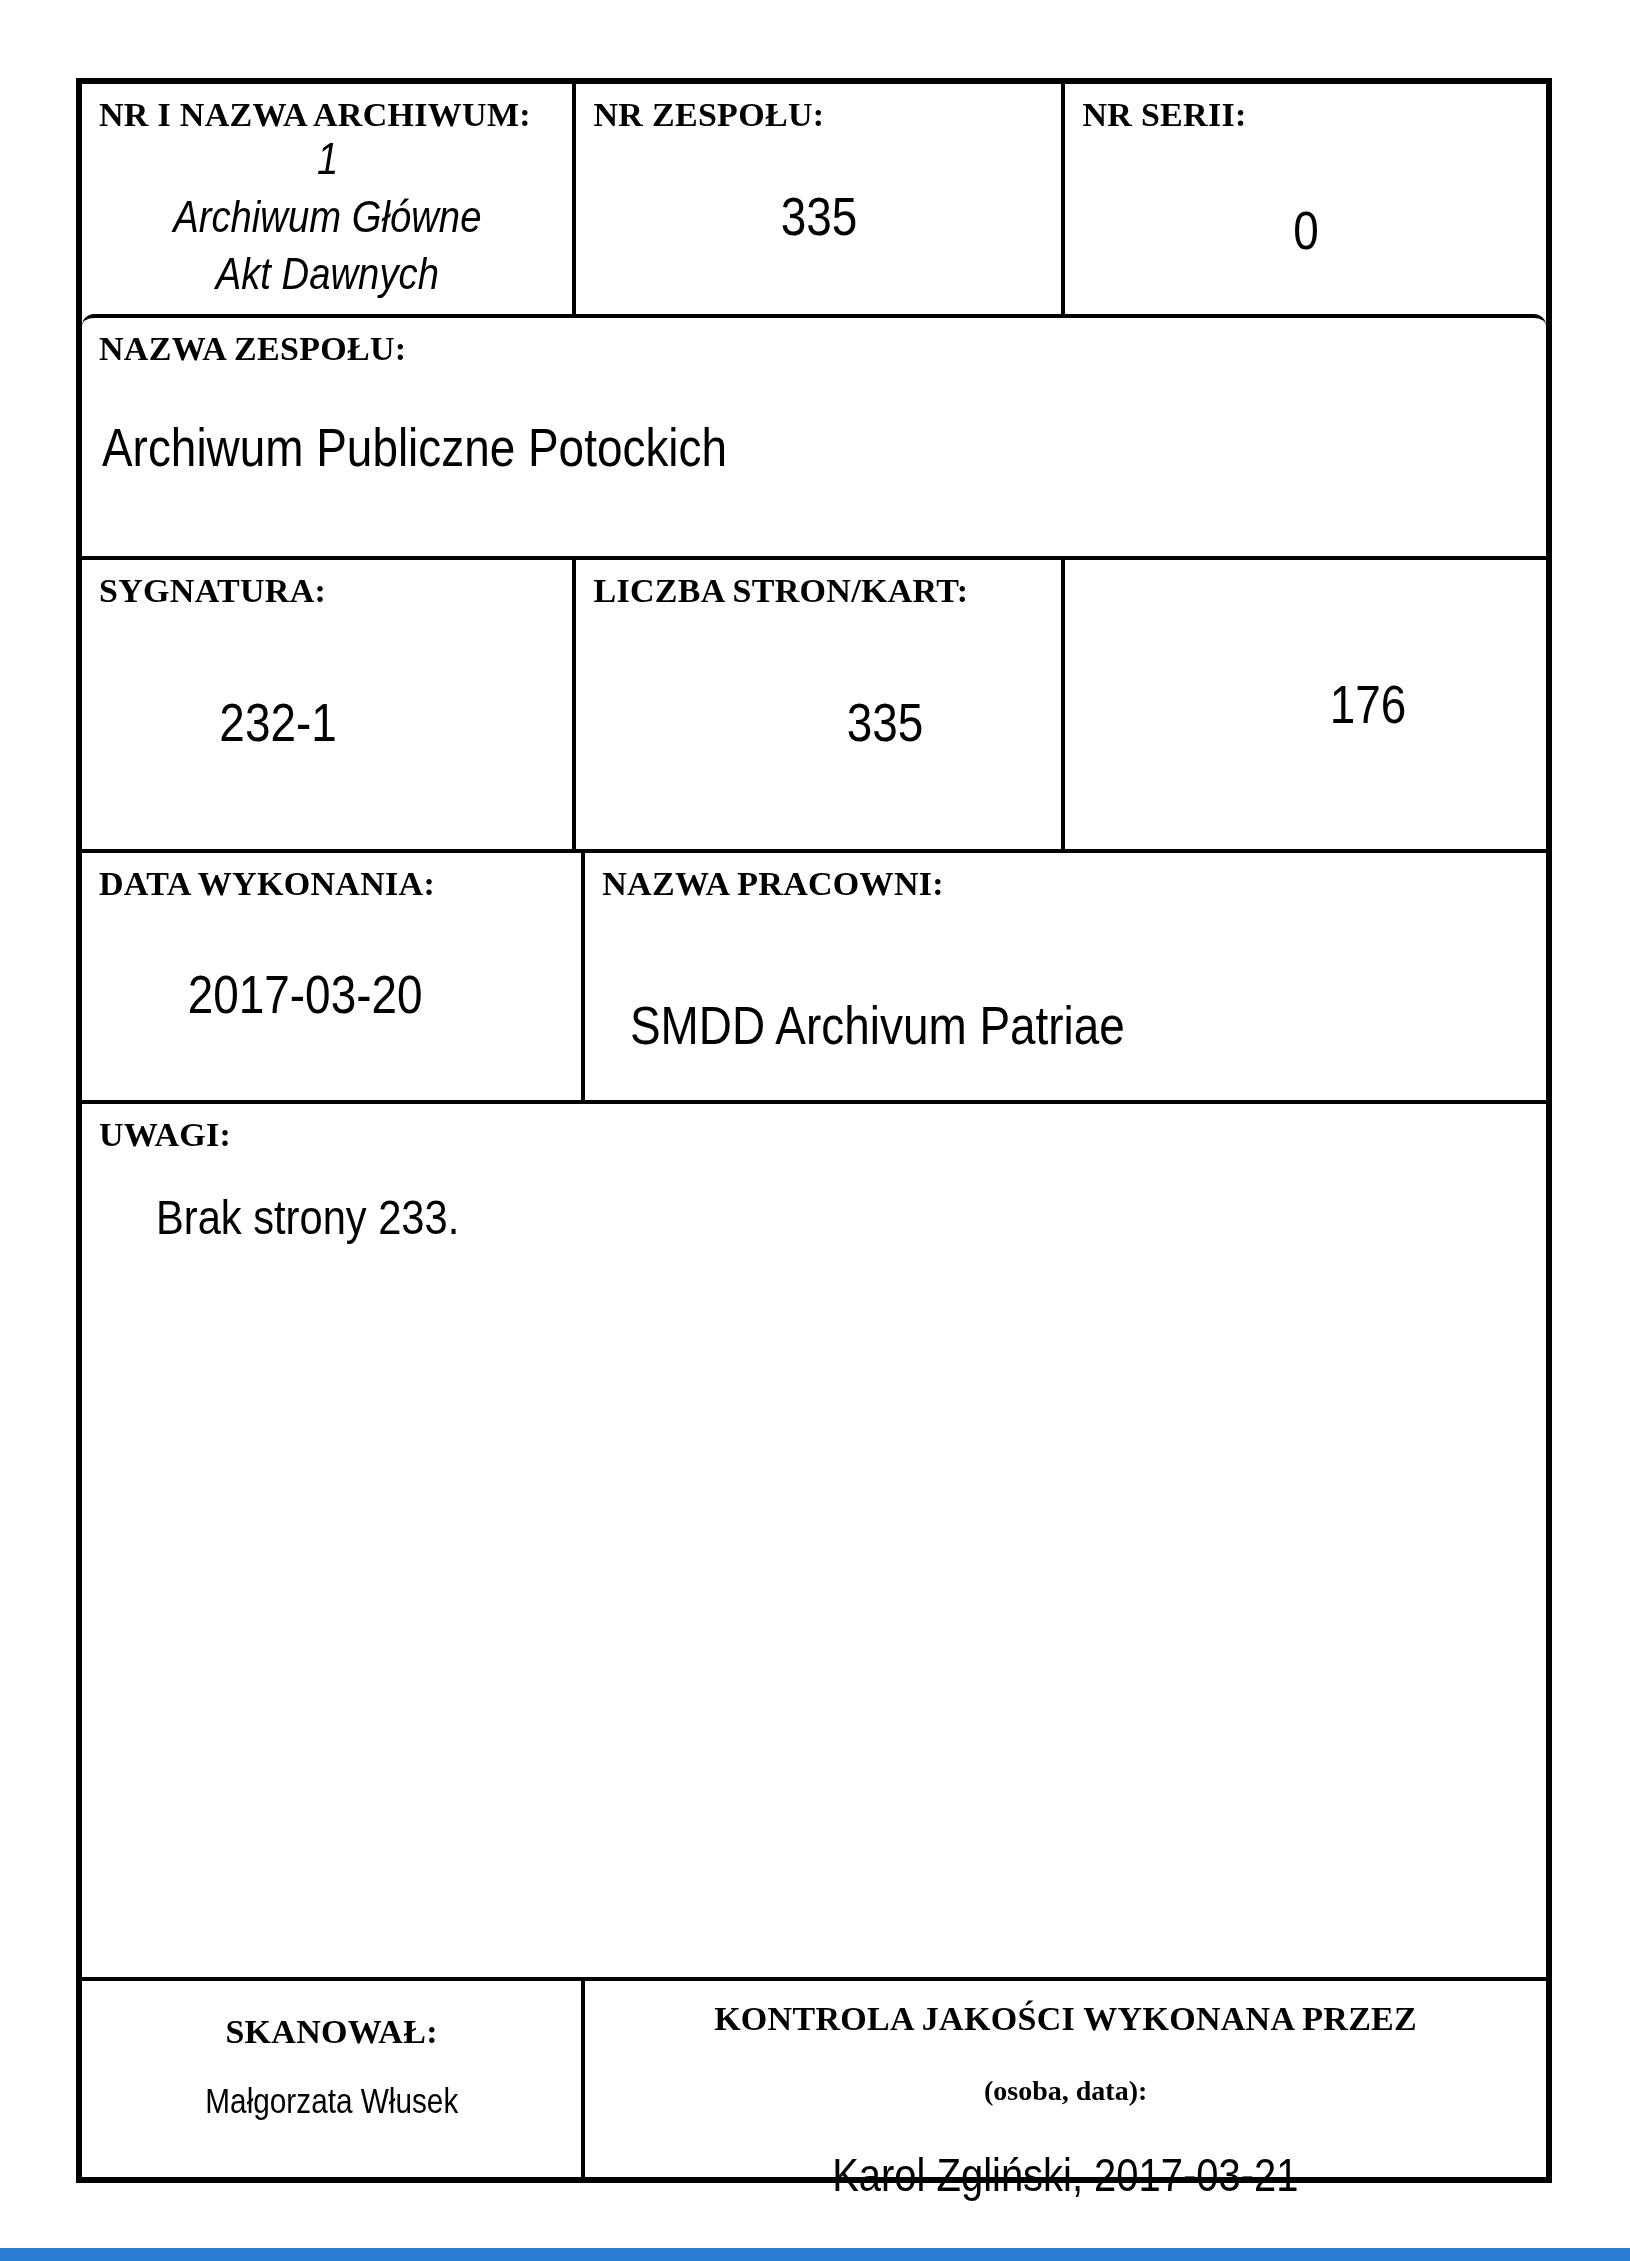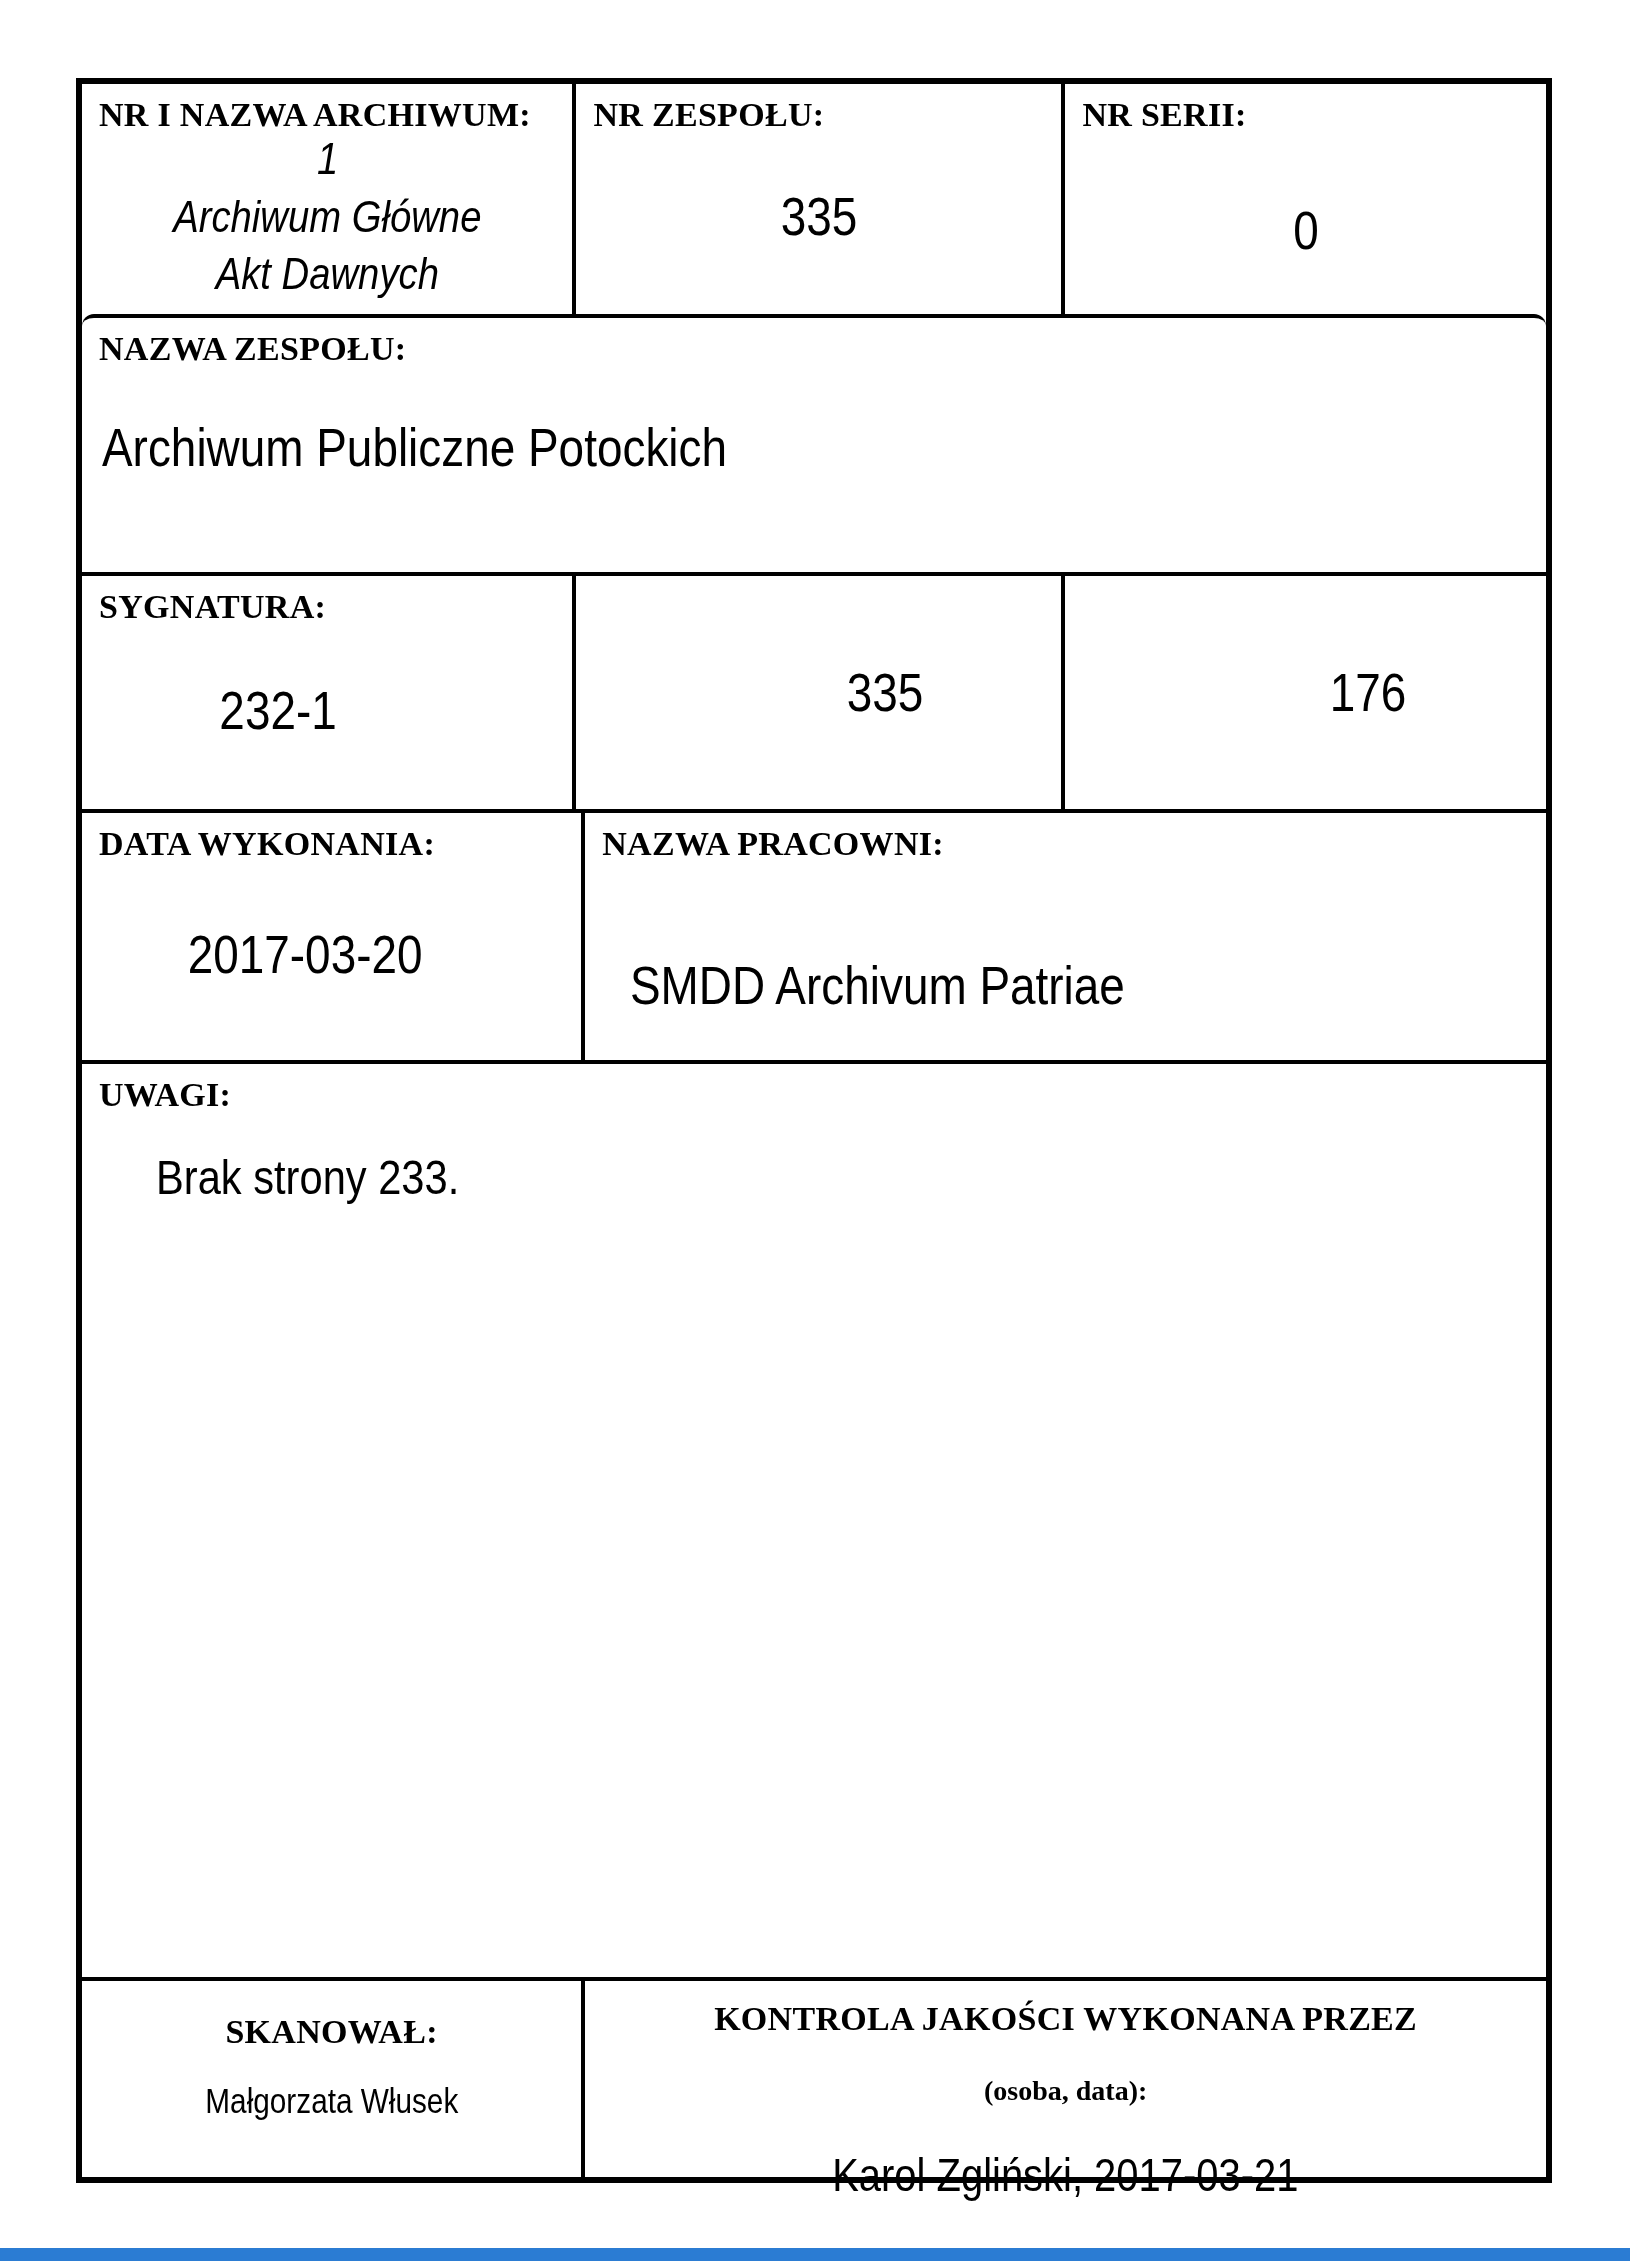--- a/index.html
+++ b/index.html
@@ -16,21 +16,21 @@
     position:absolute; left:76px; top:78px;
     width:1476px; height:2105px;
     border:6px solid #000;
     display:flex; flex-direction:column;
     background:#fff;
   }
   .row { display:flex; width:100%; }
   .row + .row { border-top:4px solid #000; }
   .r1 { height:230px; }
   .r2 { height:242px;border-radius:12px; }
-  .r3 { height:237px;margin-top:16px; }
+  .r3 { height:293px; }
   .r4 { height:251px; }
   .r5 { flex:1; }
   .r6 { height:200px; }
   .cell { position:relative; padding:13px 17px; display:flex; flex-direction:column; }
   .cell + .cell { border-left:4px solid #000; }
   .c-third  { width:33.5%; }
   .c-third2 { width:33.4%; }
   .c-rest   { flex:1;gap:28px; }
   .c-datecol { width:34.1%; }
   .c-full   { width:100%; }
@@ -126,20 +126,21 @@
     </div>
 
     <div class="row r3">
       <div class="cell c-third">
         <div class="label">SYGNATURA:</div>
         <div class="vcenter">
           <span class="value cond off-sygnatura">232-1</span>
         </div>
       </div>
       <div class="cell c-third2">
+        <div class="label">LICZBA STRON/KART:</div>
         <div class="vcenter">
           <span class="value cond off-strony">335</span>
         </div>
       </div>
       <div class="cell c-rest">
         <div class="vcenter">
           <span class="value cond off-skany">176</span>
         </div>
       </div>
     </div>

